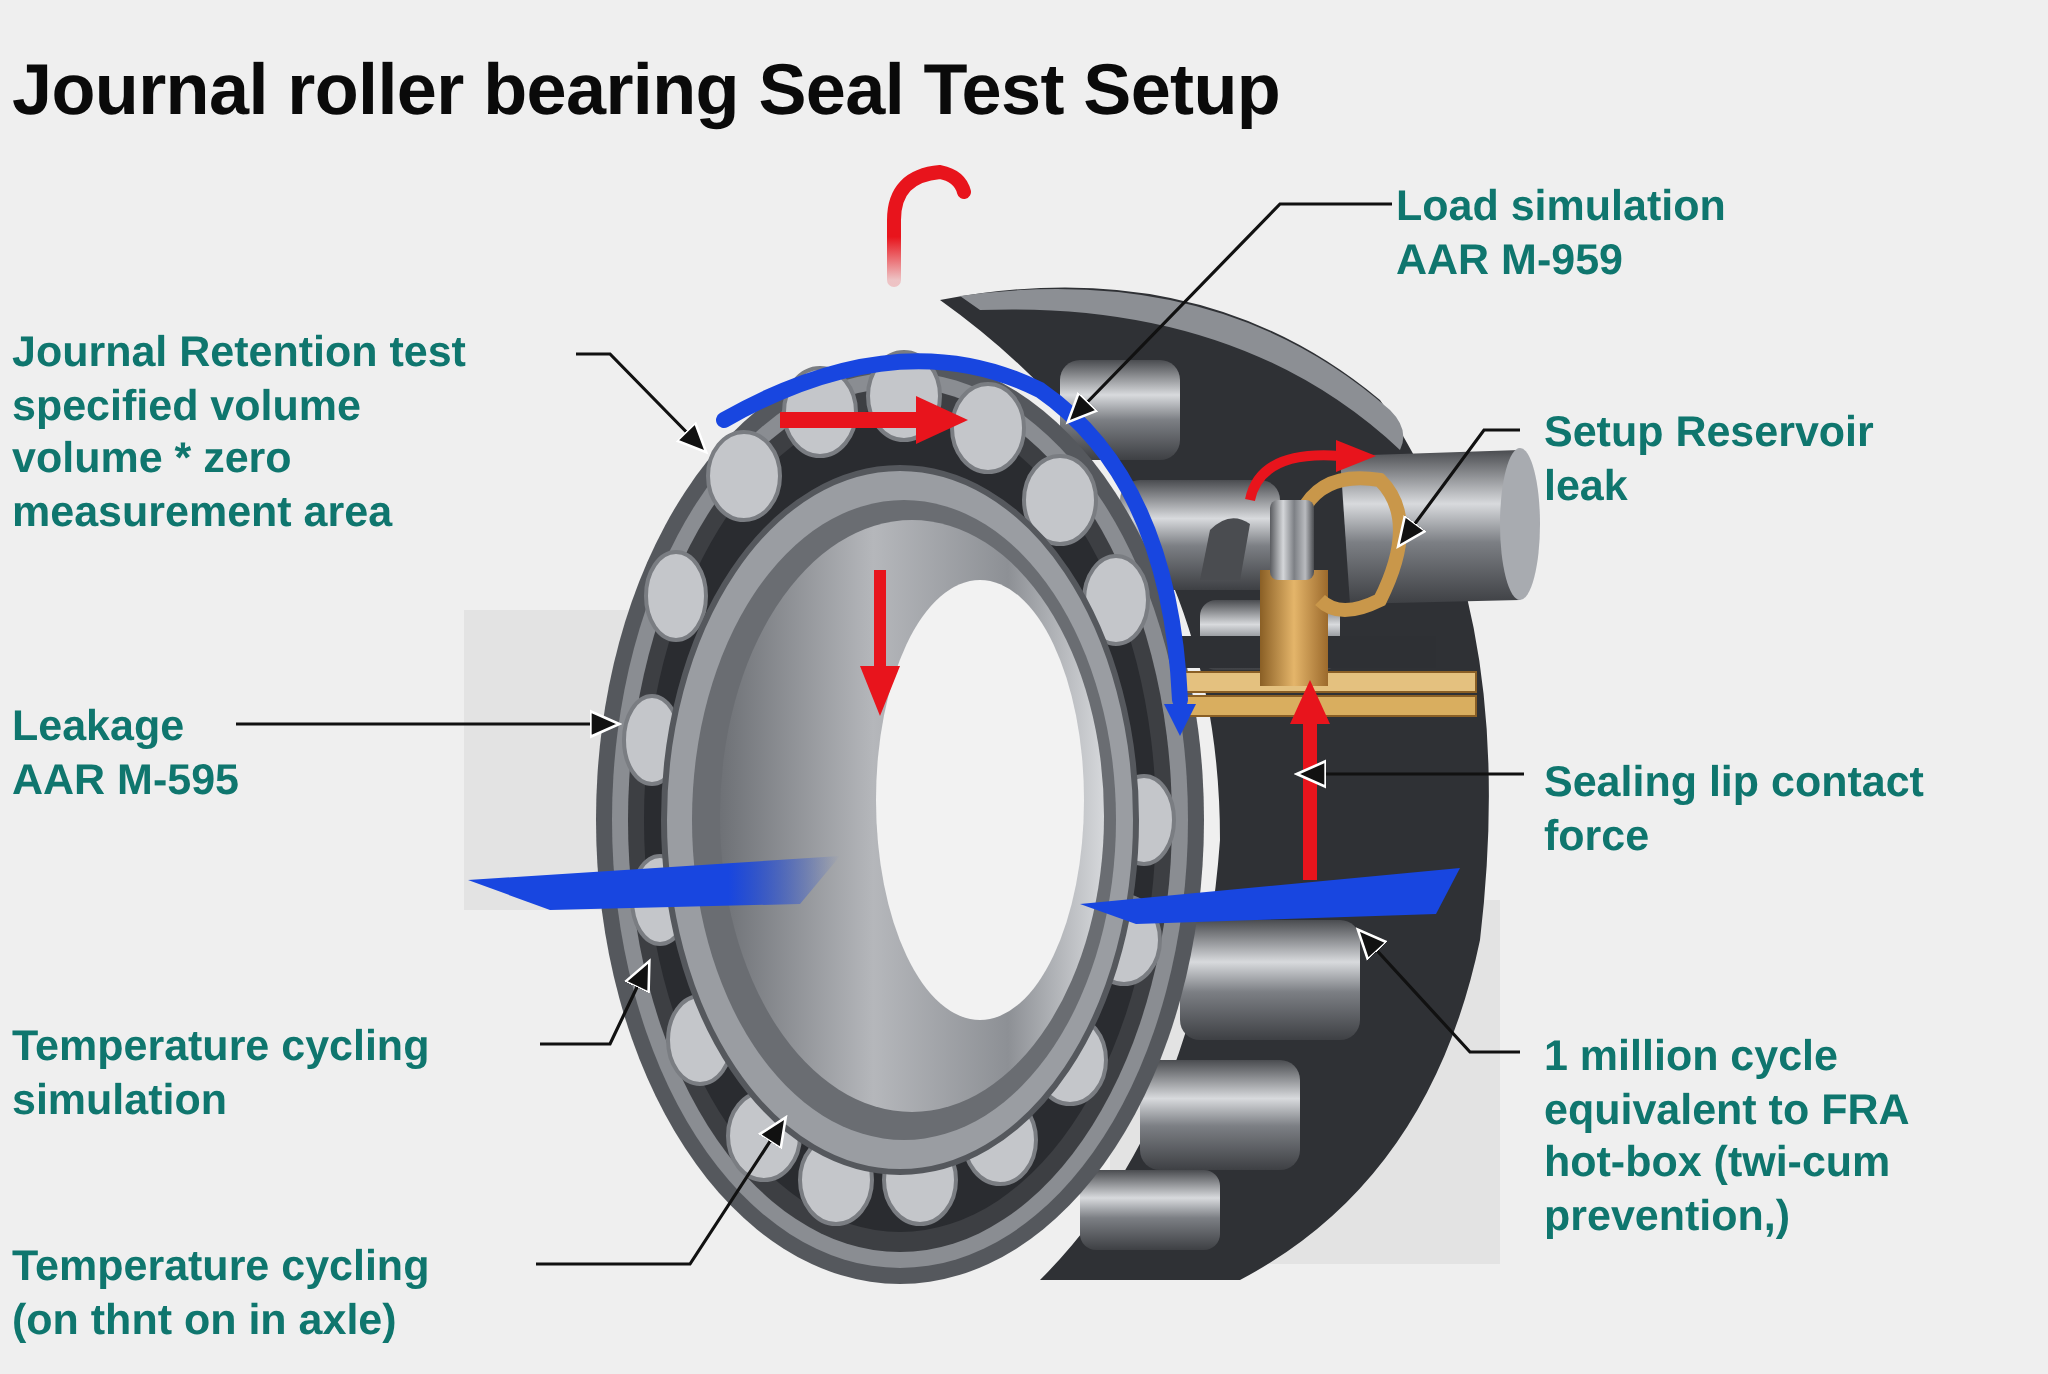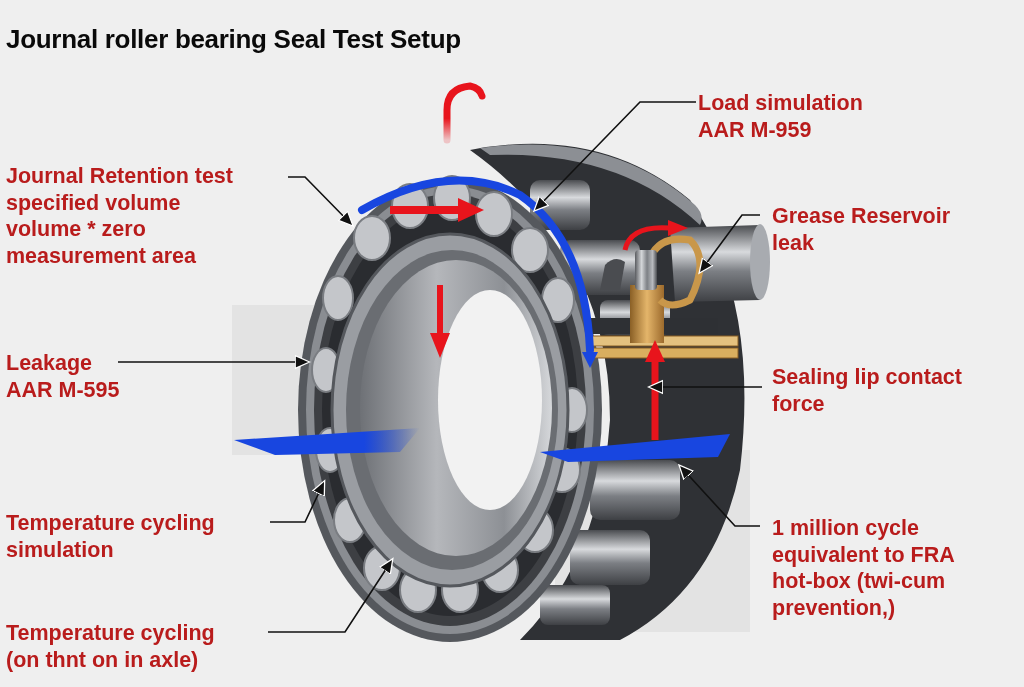--- a/index.html
+++ b/index.html
@@ -4,25 +4,25 @@
 <style>
   html, body { margin: 0; padding: 0; }
   body {
     width: 1024px; height: 687px; overflow: hidden;
     background: #efefef;
     font-family: "Liberation Sans", sans-serif;
     position: relative;
   }
   .title {
     position: absolute; left: 6px; top: 24px;
-    font-size: 26px; font-weight: bold; color: #0a0a0a;
+    font-size: 36px; font-weight: bold; color: #0a0a0a;
     letter-spacing: -0.3px;
   }
   .label {
-    position: absolute; font-size: 21.5px; font-weight: bold; color: #b91c1c;
+    position: absolute; font-size: 21.5px; font-weight: bold; color: #0f766e;
     line-height: 26.5px; white-space: pre-line;
   }
   .bg-panel { position: absolute; background: #e3e3e3; }
   svg.diagram { position: absolute; left: 0; top: 0; }
 </style>
 </head>
 <body>
 
 <div class="bg-panel" style="left:232px;top:305px;width:90px;height:150px;"></div>
 <div class="bg-panel" style="left:555px;top:450px;width:195px;height:182px;"></div>
@@ -159,25 +159,25 @@
     <path d="M268,632 L345,632 L392,560" marker-end="url(#arrowBlack)"></path>
   </g>
 </svg>
 
 <div class="label" style="left:6px;top:163px;">Journal Retention test
 specified volume
 volume * zero
 measurement area</div>
 <div class="label" style="left:698px;top:90px;">Load simulation
 AAR M-959</div>
-<div class="label" style="left:772px;top:203px;">Grease Reservoir
+<div class="label" style="left:772px;top:203px;">Setup Reservoir
 leak</div>
 <div class="label" style="left:6px;top:350px;">Leakage
 AAR M-595</div>
-<div class="label" style="left:772px;top:364px;">Sealing lip contact
+<div class="label" style="left:772px;top:378px;">Sealing lip contact
 force</div>
 <div class="label" style="left:6px;top:510px;">Temperature cycling
 simulation</div>
 <div class="label" style="left:772px;top:515px;">1 million cycle
 equivalent to FRA
 hot-box  (twi-cum
 prevention,)</div>
 <div class="label" style="left:6px;top:620px;">Temperature cycling
 (on thnt on in axle)</div>
 

